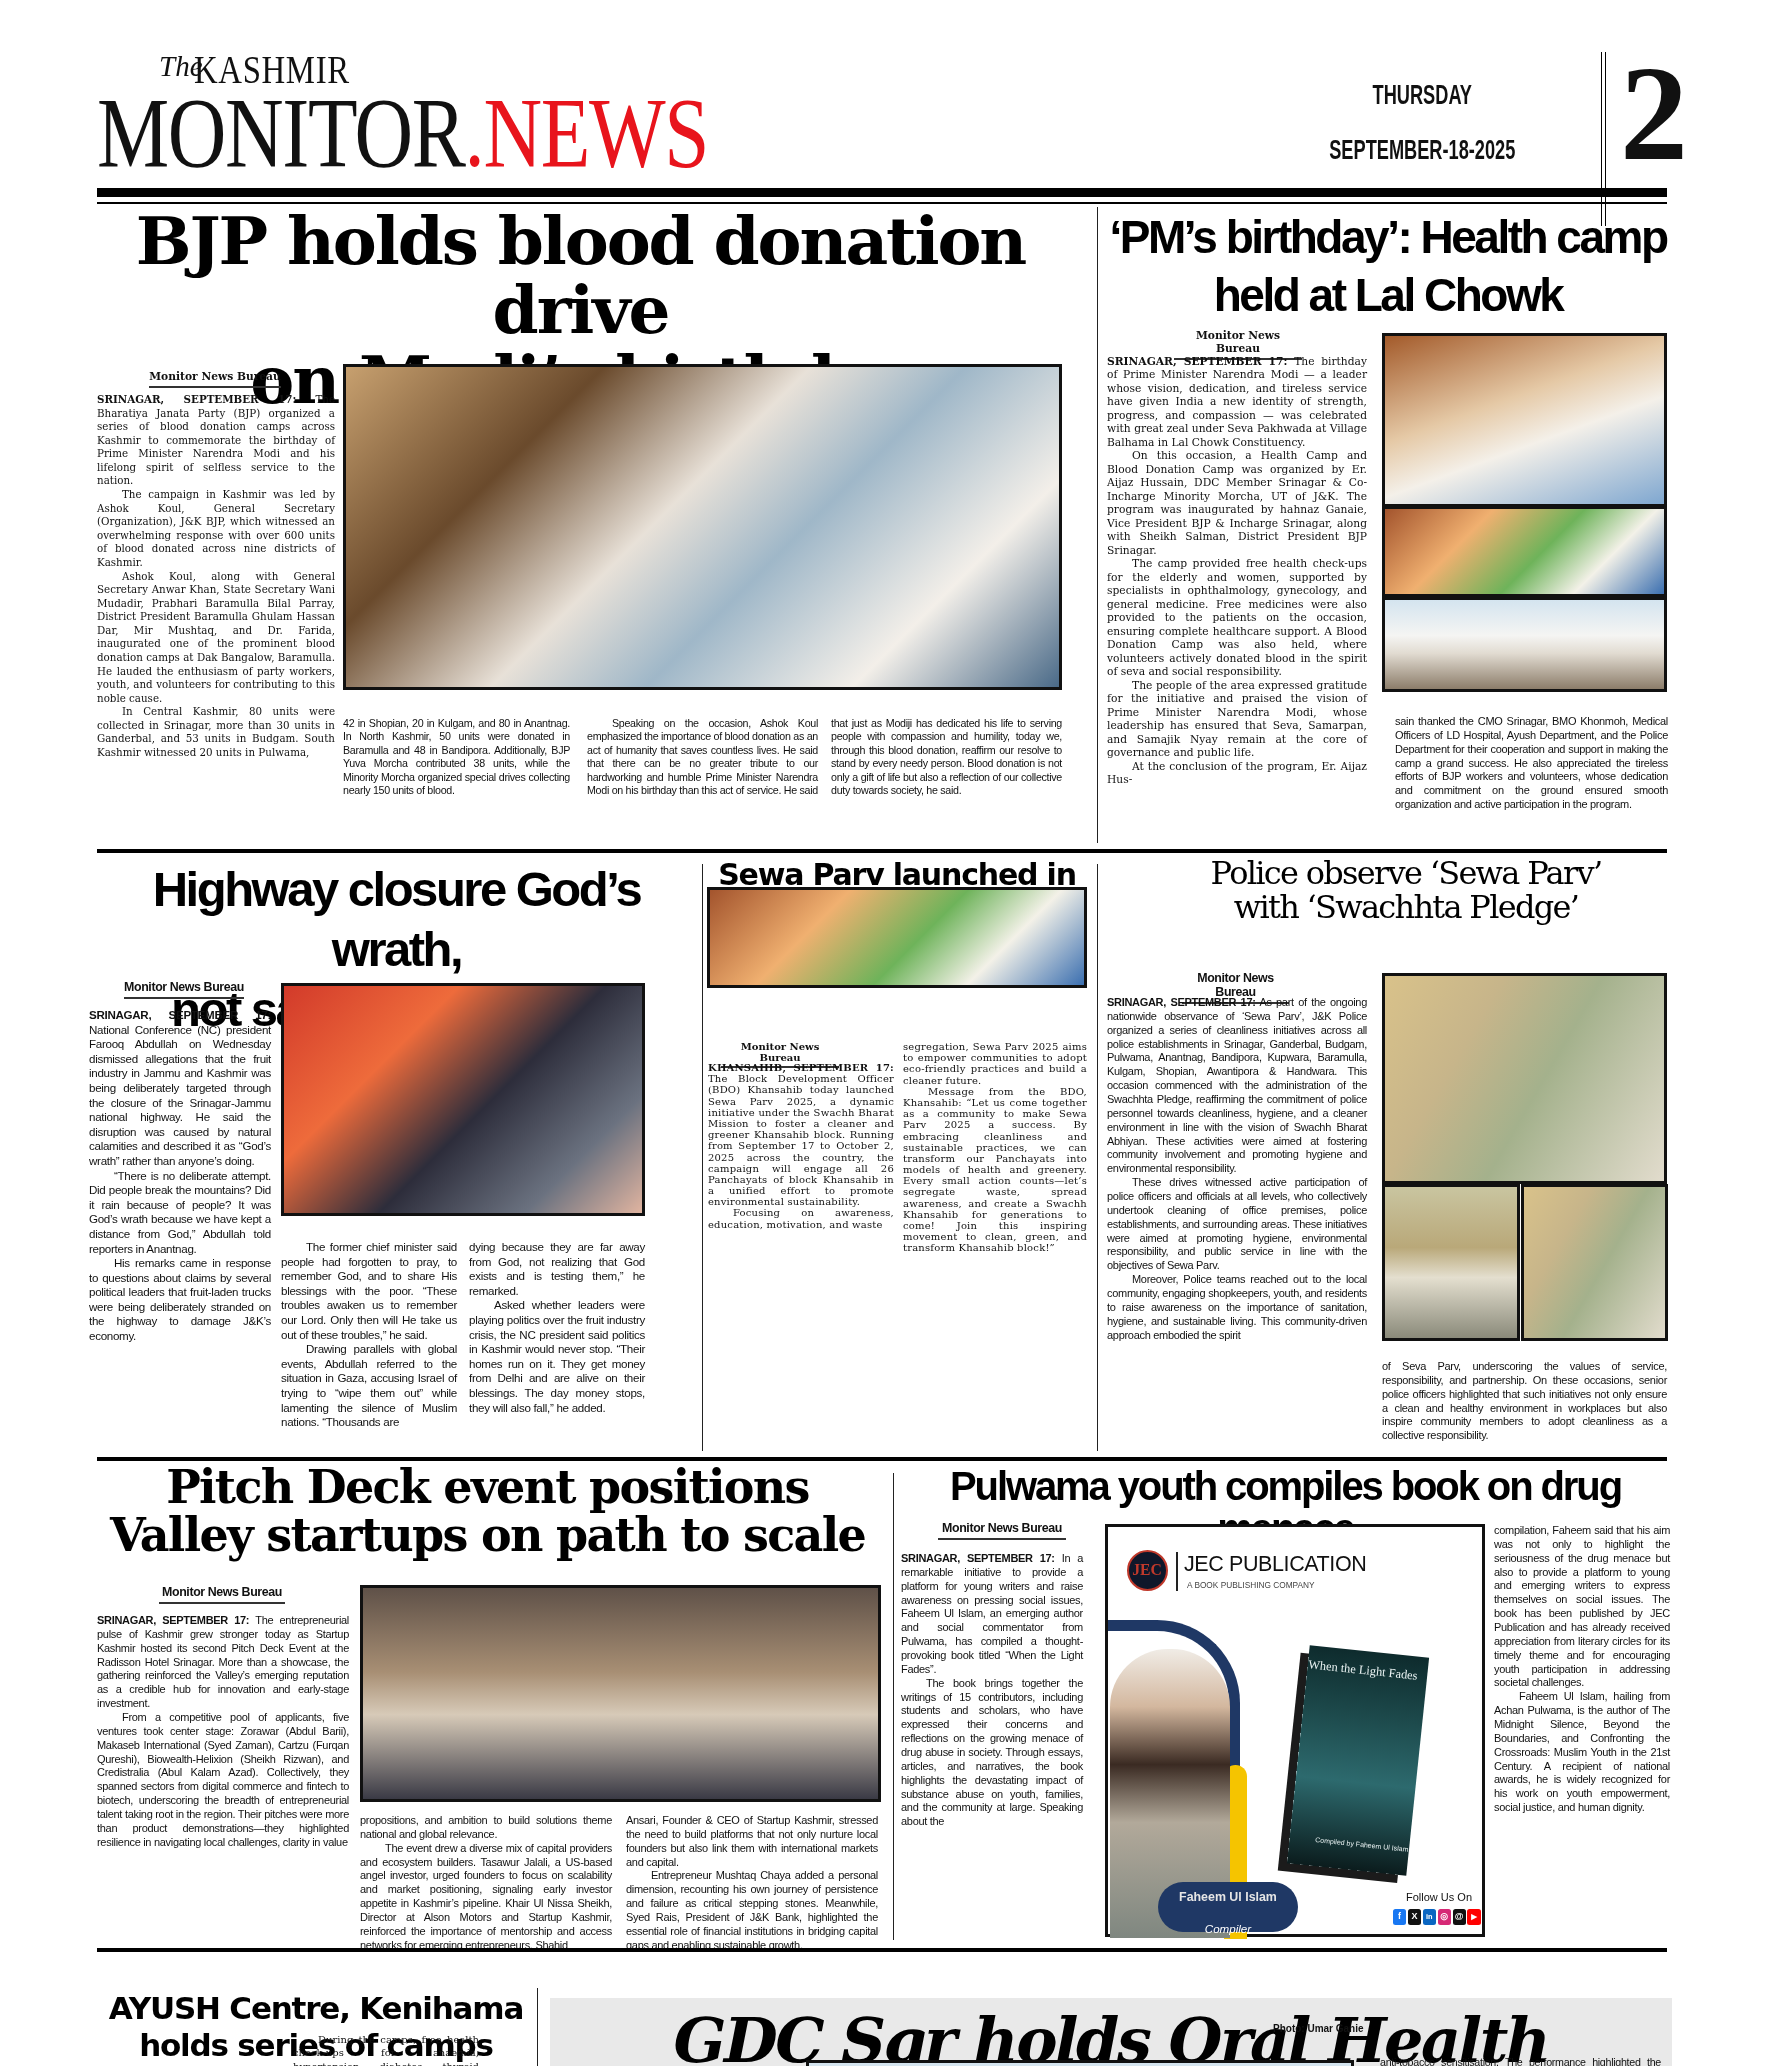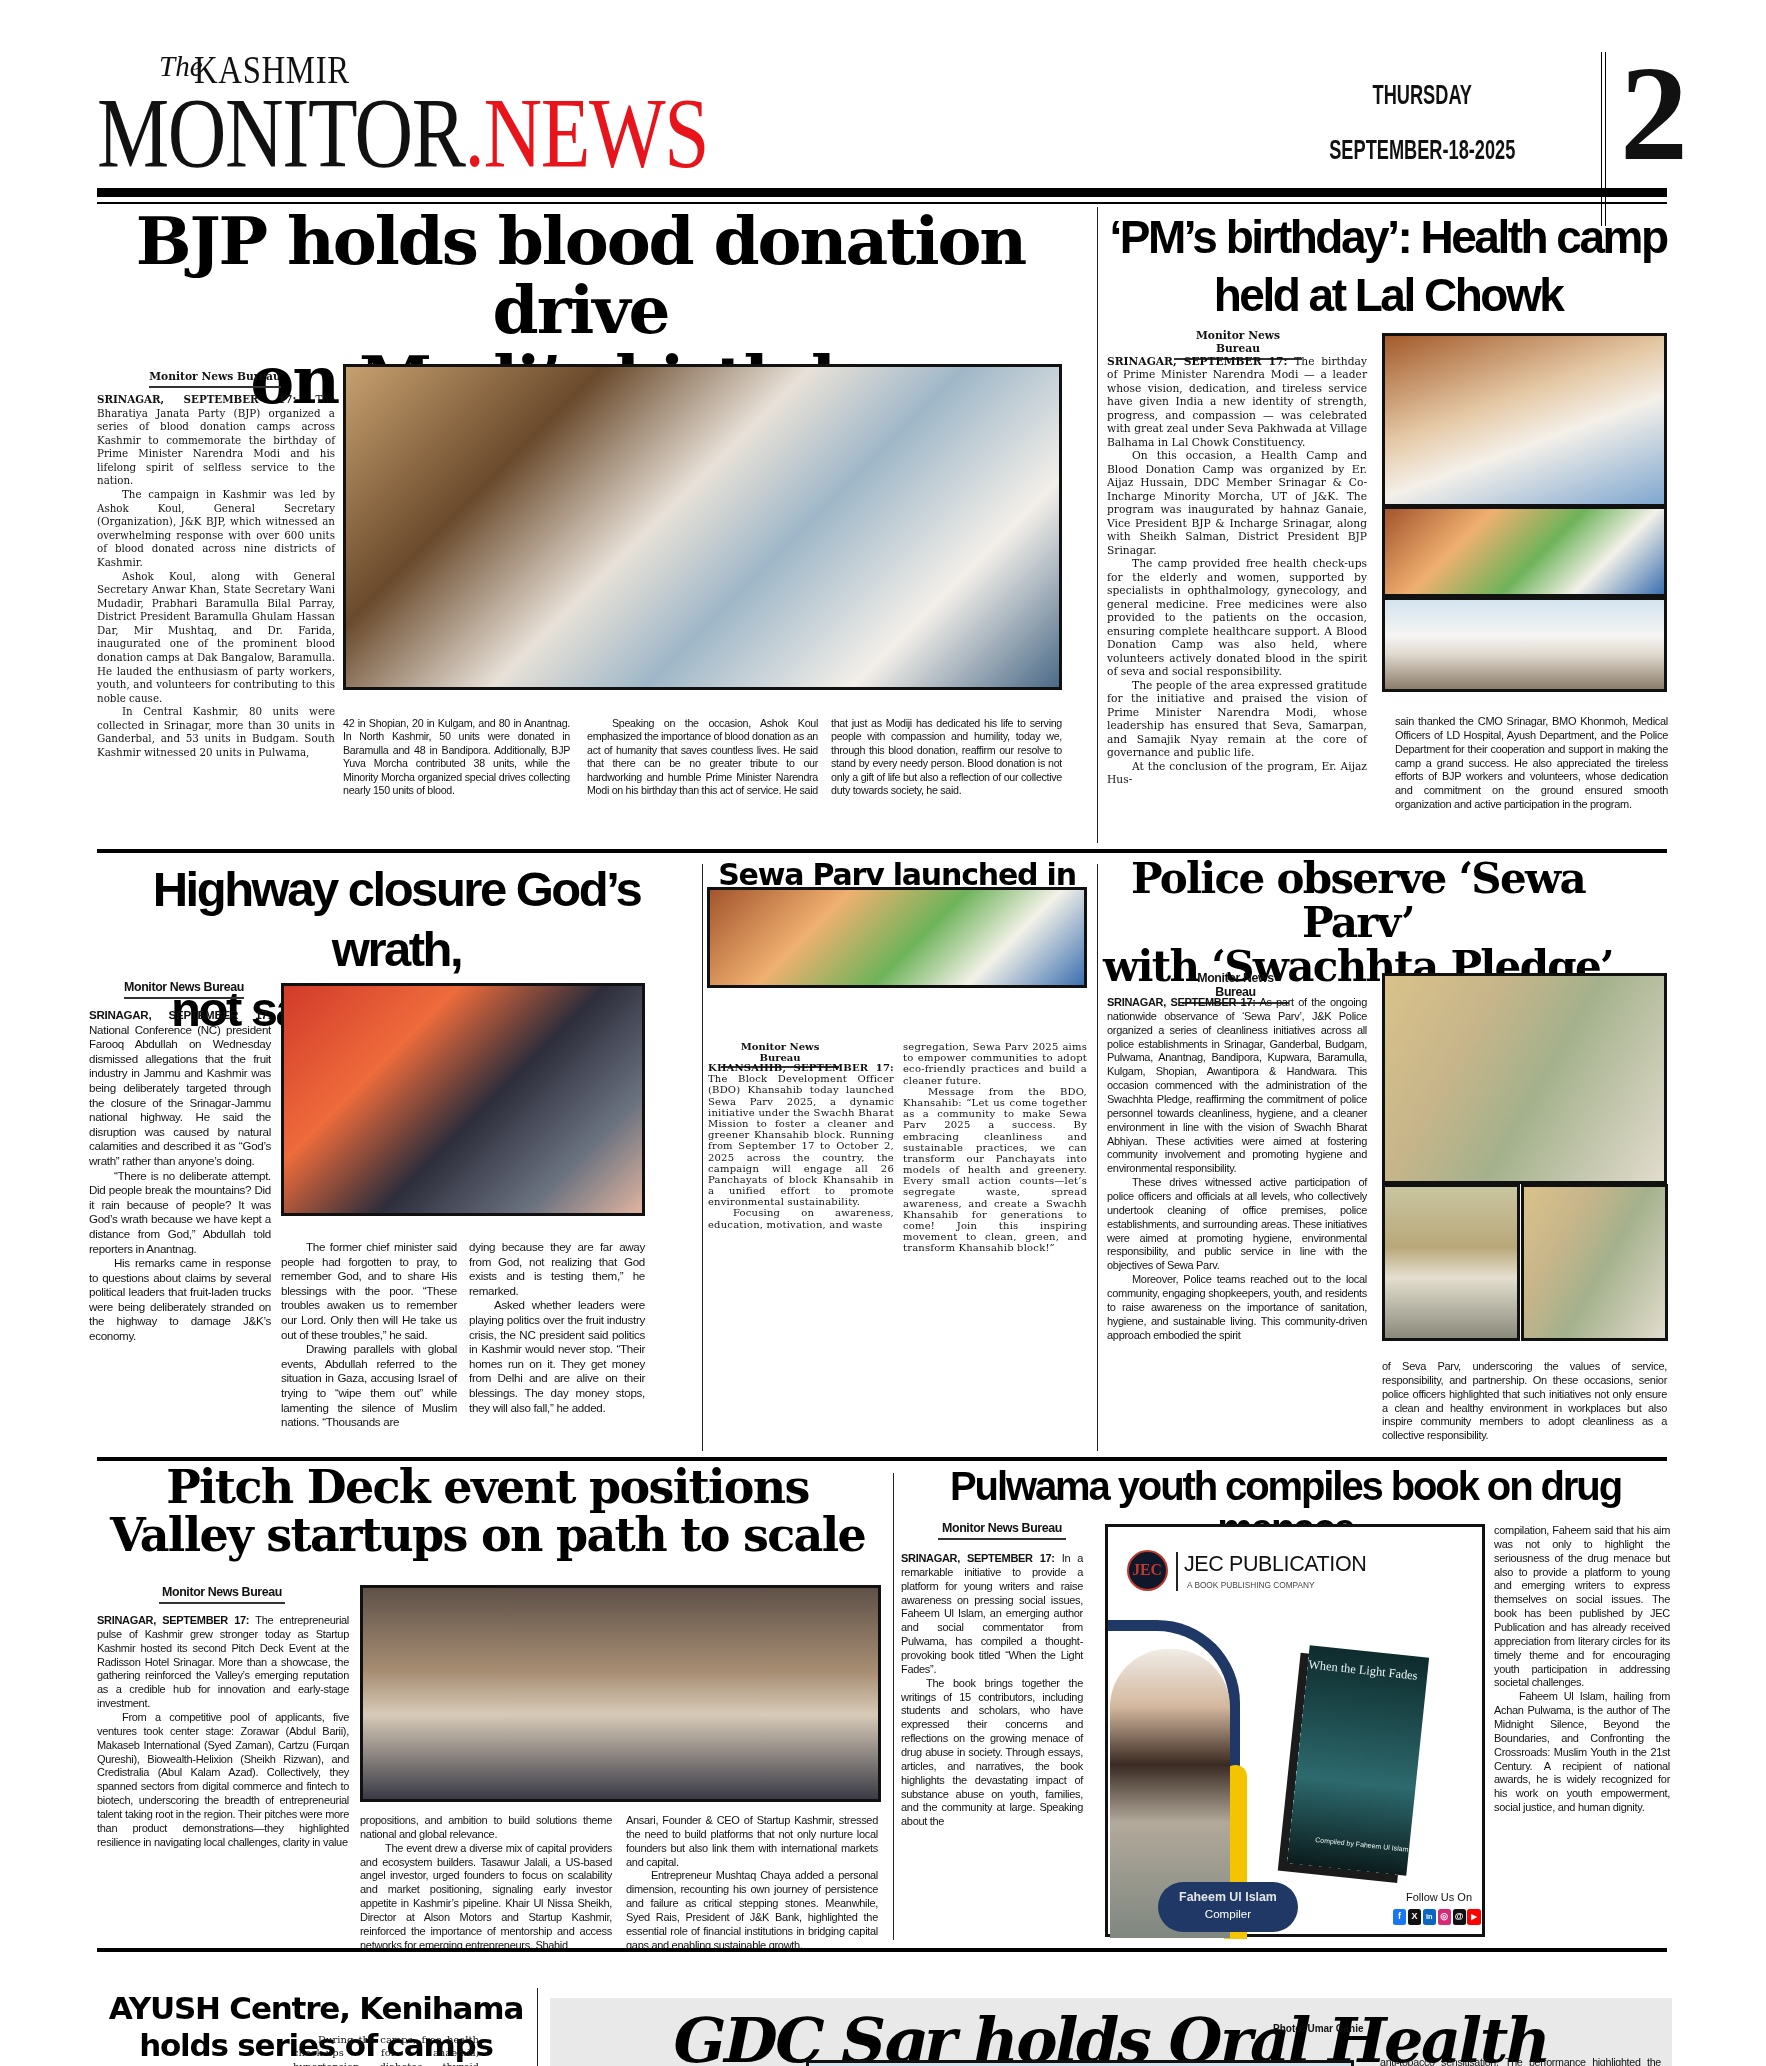--- a/index.html
+++ b/index.html
@@ -45,21 +45,21 @@
 .jec-sub{left:87px;top:68px;font-family:"Liberation Sans",sans-serif;font-size:8.3px;color:#444}
 .jec-vbar{left:76px;top:35px;width:1.7px;height:48px;background:#222}
 .jec-arch{left:0;top:124px;width:136px;height:372px;border:11.6px solid #1f3865;border-left:none;border-bottom:none;border-radius:0 83px 0 0}
 .jec-yellow{left:128px;top:289px;width:23px;height:236px;background:#f5c400;border-radius:12.4px 12.4px 0 0}
 .jec-person{left:8.3px;top:157px;width:124px;height:314px;background:linear-gradient(180deg,#f0ece6 0%,#d3b79e 20%,#3a2a22 40%,#b2a99a 60%,#7f8780 100%);border-radius:58px 58px 0 0}
 .jec-book{left:198px;top:161px;width:132px;height:256px;background:linear-gradient(180deg,#0e2b2d 0%,#1d4a4c 30%,#2d6a6e 60%,#0b1c1d 100%);transform:rotate(6deg);box-shadow:-8.3px 8.3px 0 #1b1b1b}
 .jec-book-title{left:207px;top:182px;color:#e9f2f2;font-family:"Liberation Serif",serif;font-size:12.4px;transform:rotate(6deg)}
 .jec-book-by{left:215px;top:388px;color:#e9f2f2;font-family:"Liberation Sans",sans-serif;font-size:7px;transform:rotate(6deg)}
 .jec-pill{left:58px;top:434px;width:149px;height:60px;background:#1f3865;border-radius:29px;color:#fff;text-align:center;font-family:"Liberation Sans",sans-serif}
 .jec-pill-name{display:block;color:#e5e5e5;font-weight:bold;font-size:12.4px;margin-top:13.2px}
-.jec-pill-role{display:block;font-size:11.6px;margin-top:3px}
+.jec-pill-role{display:block;font-style:italic;font-size:11.6px;margin-top:18px}
 .jec-follow{left:256px;top:440px;font-family:"Liberation Sans",sans-serif;font-size:11px}
 .jec-icons{left:244px;top:461px;display:flex;gap:1.7px}
 .jec-icons span{width:13.2px;height:15.7px;border-radius:2.5px;color:#fff;font-family:"Liberation Sans",sans-serif;font-size:9px;font-weight:bold;text-align:center;line-height:15.7px}
 .photo-credit{font-family:"Liberation Sans",sans-serif;font-weight:bold;font-size:10px}
 </style>
 </head>
 <body>
 
 <div class="abs masthead-the">The</div>
 <div class="abs masthead-kashmir">KASHMIR</div>
@@ -142,21 +142,21 @@
   <p class="first"><span class="dl">KHANSAHIB, SEPTEMBER 17:</span> <span>The Block Development Officer (BDO) Khansahib today launched Sewa Parv 2025, a dynamic initiative under the Swachh Bharat Mission to foster a cleaner and greener Khansahib block. Running from September 17 to October 2, 2025 across the country, the campaign will engage all 26 Panchayats of block Khansahib in a unified effort to promote environmental sustainability.</span></p>
   <p>Focusing on awareness, education, motivation, and waste</p>
 </div>
 <div class="abs body" style="left:903px;top:1041px;width:184px;font-size:10px;line-height:1.12;letter-spacing:0.2px">
   <p class="first">segregation, Sewa Parv 2025 aims to empower communities to adopt eco-friendly practices and build a cleaner future.</p>
   <p>Message from the BDO, Khansahib: “Let us come together as a community to make Sewa Parv 2025 a success. By embracing cleanliness and sustainable practices, we can transform our Panchayats into models of health and greenery. Every small action counts—let’s segregate waste, spread awareness, and create a Swachh Khansahib for generations to come! Join this inspiring movement to clean, green, and transform Khansahib block!”</p>
 </div>
 
 <div class="abs vline" style="left:1097px;top:864px;height:587px"></div>
 
-<div class="abs hl hl-serif" style="left:1077px;top:857px;width:562px;font-size:42px;letter-spacing:-1.7px;line-height:1.05;font-weight:bold">
+<div class="abs hl hl-serif" style="left:1125px;top:857px;width:562px;font-size:32px;letter-spacing:-1.7px;line-height:1.05;font-weight:normal">
   <div>Police observe ‘Sewa Parv’</div>
   <div>with ‘Swachhta Pledge’</div>
 </div>
 <div class="abs byline-cond" style="left:1182px;top:971px;width:107px">Monitor News Bureau</div>
 <div class="abs body-cond" style="left:1107px;top:996px;width:260px;font-size:11px">
   <p class="first"><span class="dl">SRINAGAR, SEPTEMBER 17:</span> <span>As part of the ongoing nationwide observance of ‘Sewa Parv’, J&amp;K Police organized a series of cleanliness initiatives across all police establishments in Srinagar, Ganderbal, Budgam, Pulwama, Anantnag, Bandipora, Kupwara, Baramulla, Kulgam, Shopian, Awantipora &amp; Handwara. This occasion commenced with the administration of the Swachhta Pledge, reaffirming the commitment of police personnel towards cleanliness, hygiene, and a cleaner environment in line with the vision of Swachh Bharat Abhiyan. These activities were aimed at fostering community involvement and promoting hygiene and environmental responsibility.</span></p>
   <p>These drives witnessed active participation of police officers and officials at all levels, who collectively undertook cleaning of office premises, police establishments, and surrounding areas. These initiatives were aimed at promoting hygiene, environmental responsibility, and public service in line with the objectives of Sewa Parv.</p>
   <p>Moreover, Police teams reached out to the local community, engaging shopkeepers, youth, and residents to raise awareness on the importance of sanitation, hygiene, and sustainable living. This community-driven approach embodied the spirit</p>
 </div>
 <div class="abs photo ph-c" style="left:1382px;top:973px;width:285px;height:211px"></div>

